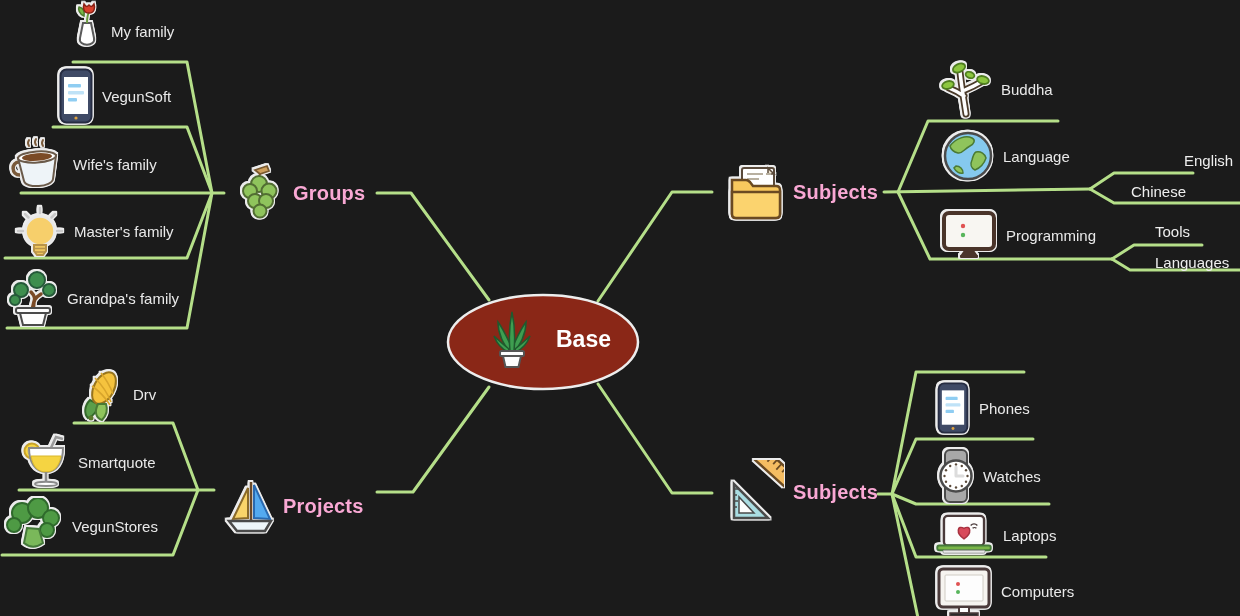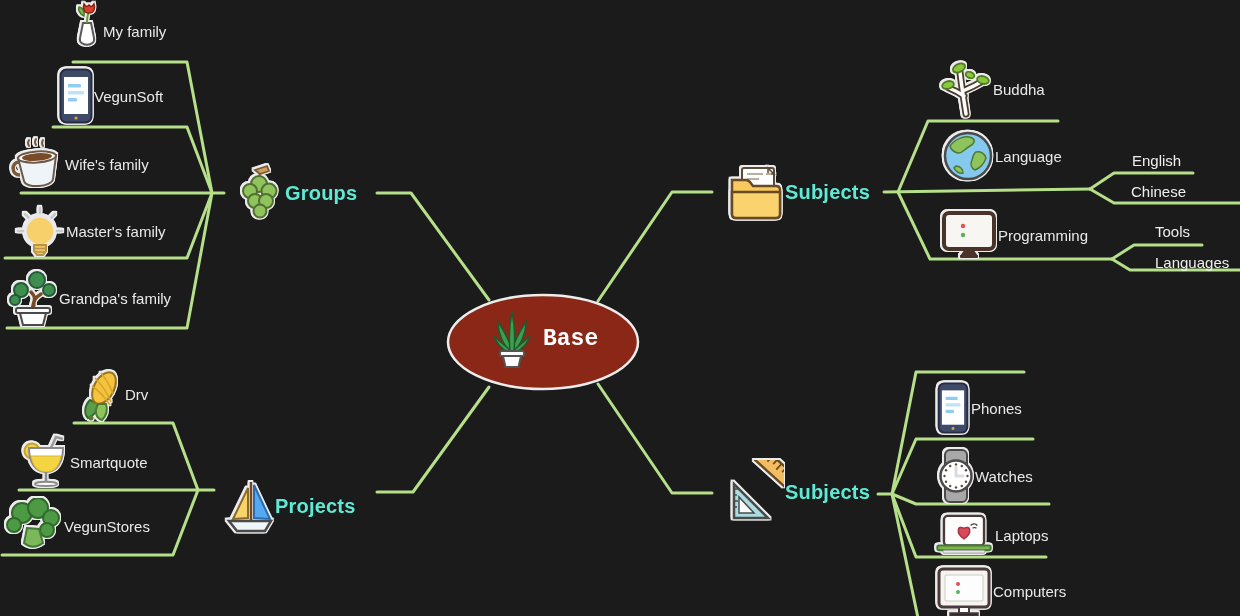--- a/index.html
+++ b/index.html
@@ -2,25 +2,25 @@
 <html style="--bg: #1b1b1b; --line: #b5df89; --center-fill: #8a2717; --center-border: #ededed;"><head>
 <meta charset="utf-8">
 <style>
   :root{ --bg:#1b1b1b; --line:#b5df89; --center-fill:#8a2717; --center-border:#ededed; }
   html,body{margin:0;padding:0;background:var(--bg);}
   .canvas{position:relative;width:1240px;height:616px;overflow:hidden;
           background:var(--bg);font-family:"Liberation Sans",sans-serif;}
   svg.links{position:absolute;left:0;top:0;z-index:1;}
   .link{fill:none;stroke:var(--line);stroke-width:3;stroke-linejoin:round;stroke-linecap:round;}
   .center-ellipse{fill:var(--center-fill);stroke:var(--center-border);stroke-width:2.5;}
-  .node{position:absolute;display:flex;align-items:center;gap:1px;z-index:2;white-space:nowrap;}
+  .node{position:absolute;display:flex;align-items:center;gap:9px;z-index:2;white-space:nowrap;}
   .node .lbl{color:#e9e9e9;font-size:15px;}
-  .node.branch .lbl{color:#5eead4;font-size:20px;font-weight:bold;letter-spacing:.2px;}
+  .node.branch .lbl{color:#f9a8d4;font-size:20px;font-weight:bold;letter-spacing:.2px;}
   .node.sub .lbl{color:#eeeeee;font-size:15px;}
-  .center{position:absolute;display:flex;align-items:center;gap:9px;z-index:2;font-family:Liberation Mono, monospace;}
+  .center{position:absolute;display:flex;align-items:center;gap:22px;z-index:2;}
   .center .lbl{color:#ffffff;font-size:23px;font-weight:bold;}
   .ic{flex:none;
       filter:drop-shadow(1.2px 0 0 #ececec) drop-shadow(-1.2px 0 0 #ececec)
              drop-shadow(0 1.2px 0 #ececec) drop-shadow(0 -1.2px 0 #ececec);}
 </style>
 </head>
 <body>
 
 <div class="canvas">
 
@@ -208,21 +208,21 @@
   <div class="node child" style="left:942px;top:130px">
     <svg class="ic" width="52" height="52" viewBox="0 0 52 52">
       <circle cx="26" cy="26" r="23" fill="#85c9ee" stroke="#4a4a4a" stroke-width="2.5"></circle>
       <path d="M8 16 c6-8 16-11 22-8 c4 2 2 6-2 8 c-6 3-8 8-12 7 c-4-1-7-3-8-7 z" fill="#8fc45c" stroke="#4a7a34" stroke-width="1.5"></path>
       <path d="M34 22 c5-1 9 2 10 6 c-2 6-6 10-11 12 c-4-2-5-6-3-10 c1-4 2-7 4-8 z" fill="#8fc45c" stroke="#4a7a34" stroke-width="1.5"></path>
       <path d="M14 36 c4 0 7 3 7 7 c-3 1-7-1-9-5 z" fill="#8fc45c" stroke="#4a7a34" stroke-width="1.5"></path>
     </svg>
     <span class="lbl">Language</span>
   </div>
 
-  <div class="node sub" style="left:1132px;top:152px">
+  <div class="node sub" style="left:1184px;top:152px">
     <span class="lbl">English</span>
   </div>
   <div class="node sub" style="left:1131px;top:183px">
     <span class="lbl">Chinese</span>
   </div>
 
   <div class="node child" style="left:941px;top:210px">
     <svg class="ic" width="56" height="50" viewBox="0 0 56 50">
       <rect x="3" y="3" width="50" height="36" rx="5" fill="#f8f6f2" stroke="#4a342a" stroke-width="4"></rect>
       <circle cx="22" cy="16" r="2.2" fill="#e05252"></circle>

